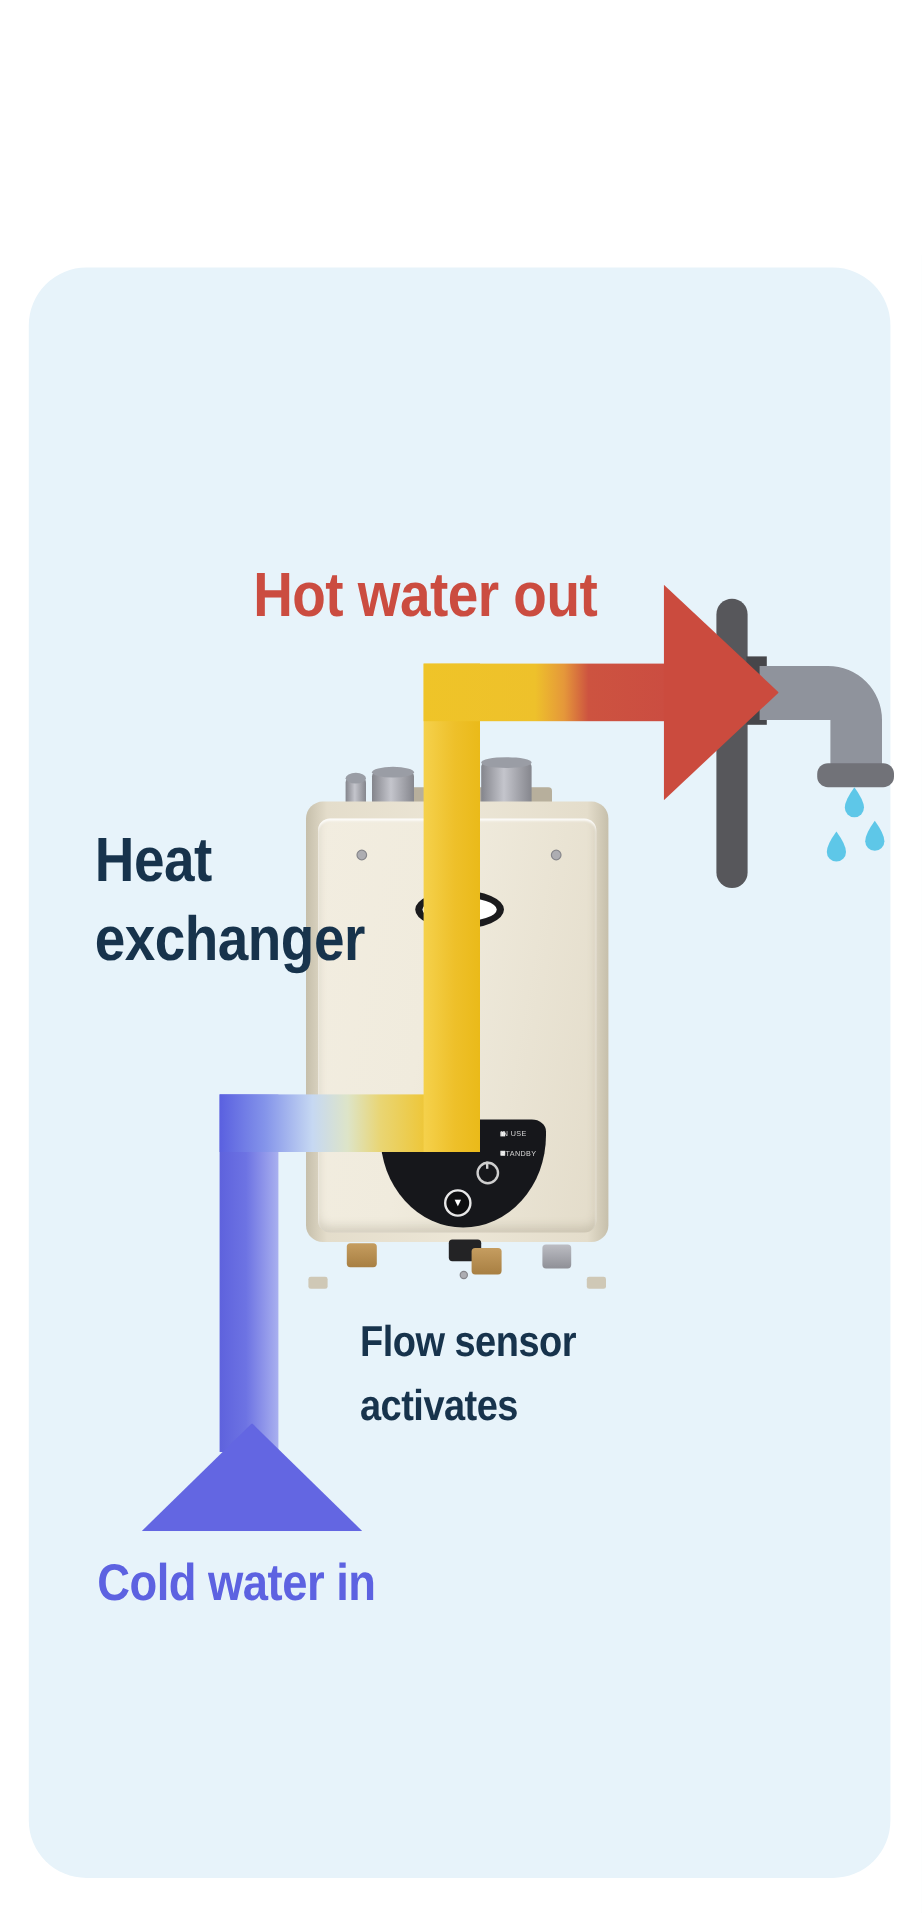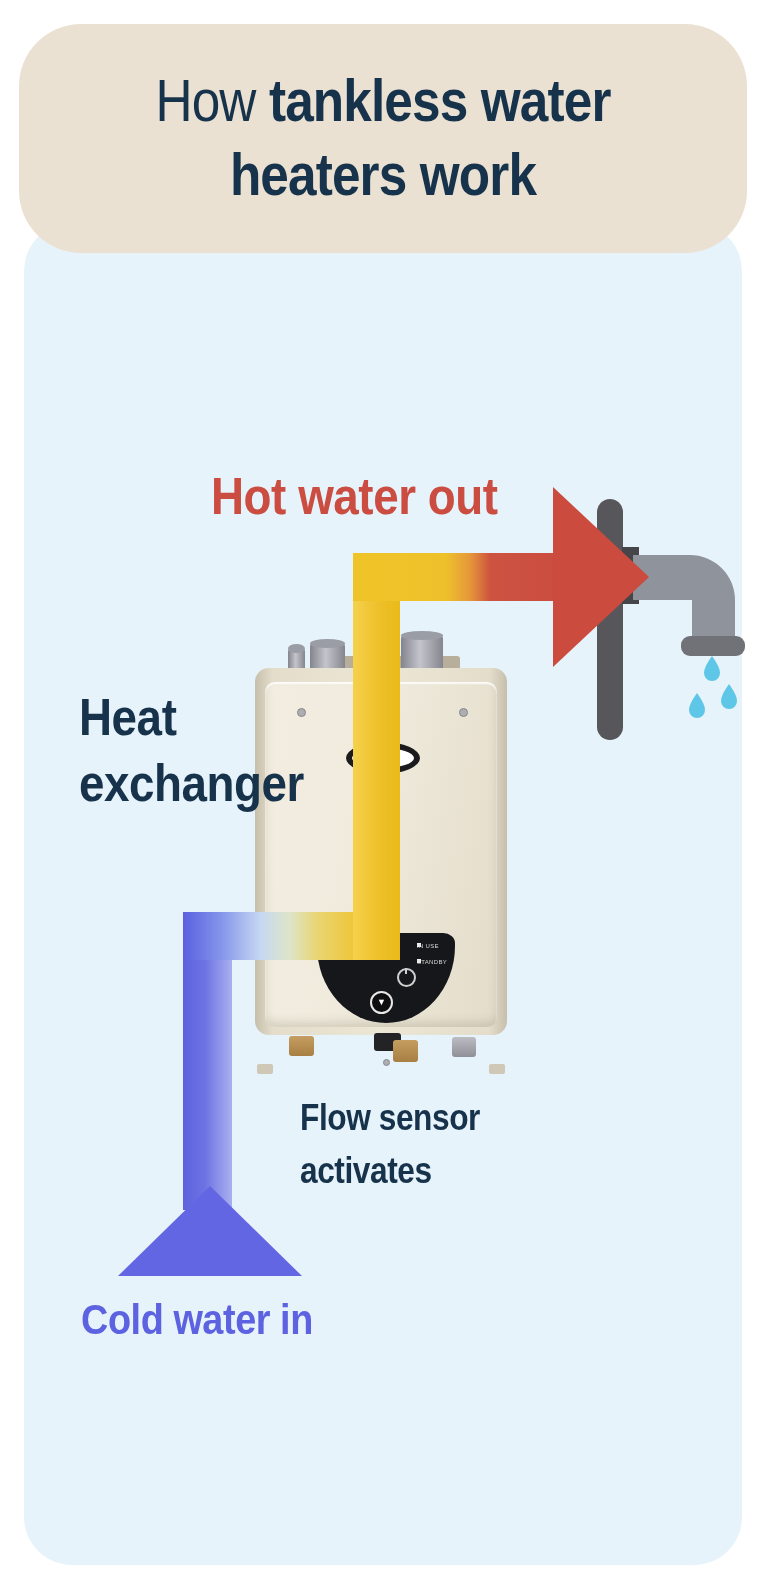--- a/index.html
+++ b/index.html
@@ -111,23 +111,20 @@
   
   .faucet-svg{position:absolute;left:585px;top:488px;}
 </style>
 </head>
 <body>
 
 <div class="page">
 
   <div class="panel"></div>
 
-  <div class="header-card">
-    <h1 class="title"><span class="t-reg">How</span> <span>tankless water</span><br><span>heaters work</span></h1>
-  </div>
 
   <svg class="faucet-svg" width="175" height="260" viewBox="0 0 175 260">
     <rect x="12" y="11" width="26" height="241" rx="13" fill="#57575b"></rect>
     <rect x="37" y="59" width="17" height="57" fill="#46464a"></rect>
     <path d="M48,67 H105 A45,45 0 0 1 150,112 V150 H107 V112 H48 Z" fill="#8f939c"></path>
     <rect x="96" y="148" width="64" height="20" rx="9" fill="#717278"></rect>
     <path d="M127,168 Q135,179 135,185 A8,8 0 1 1 119,185 Q119,179 127,168 Z" fill="#5ec7e8"></path>
     <path d="M144,196 Q152,207 152,213 A8,8 0 1 1 136,213 Q136,207 144,196 Z" fill="#5ec7e8"></path>
     <path d="M112,205 Q120,216 120,222 A8,8 0 1 1 104,222 Q104,216 112,205 Z" fill="#5ec7e8"></path>
   </svg>

